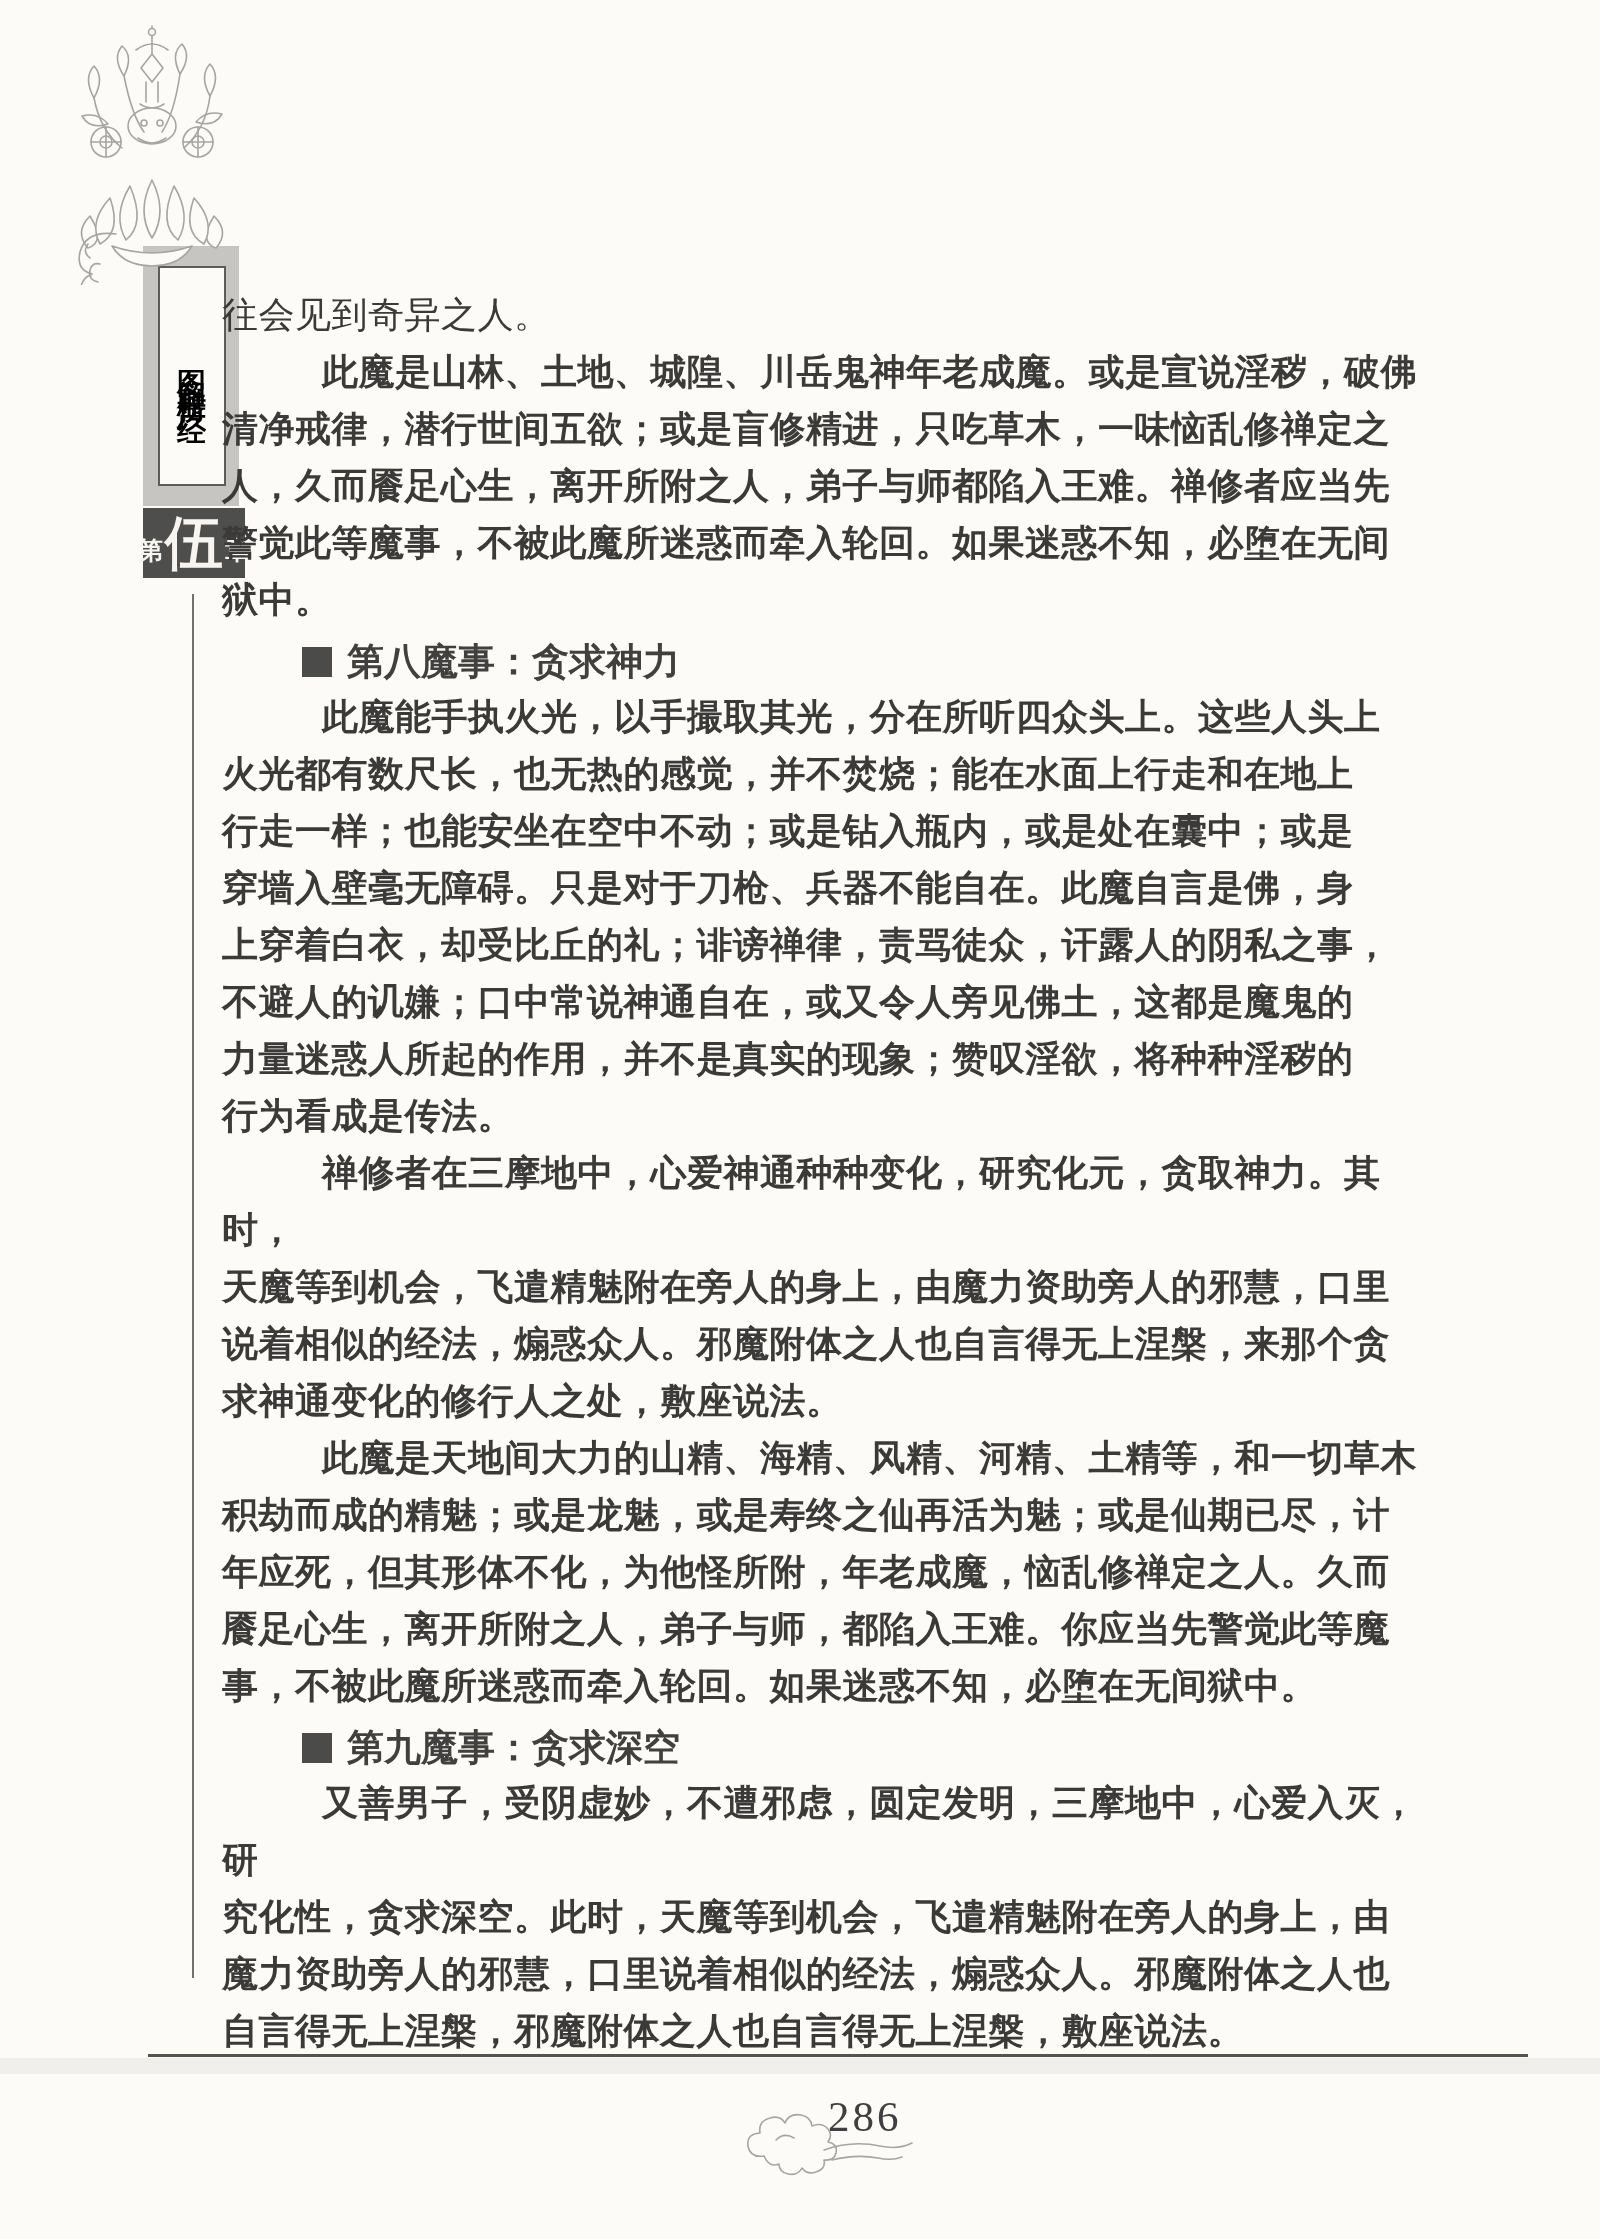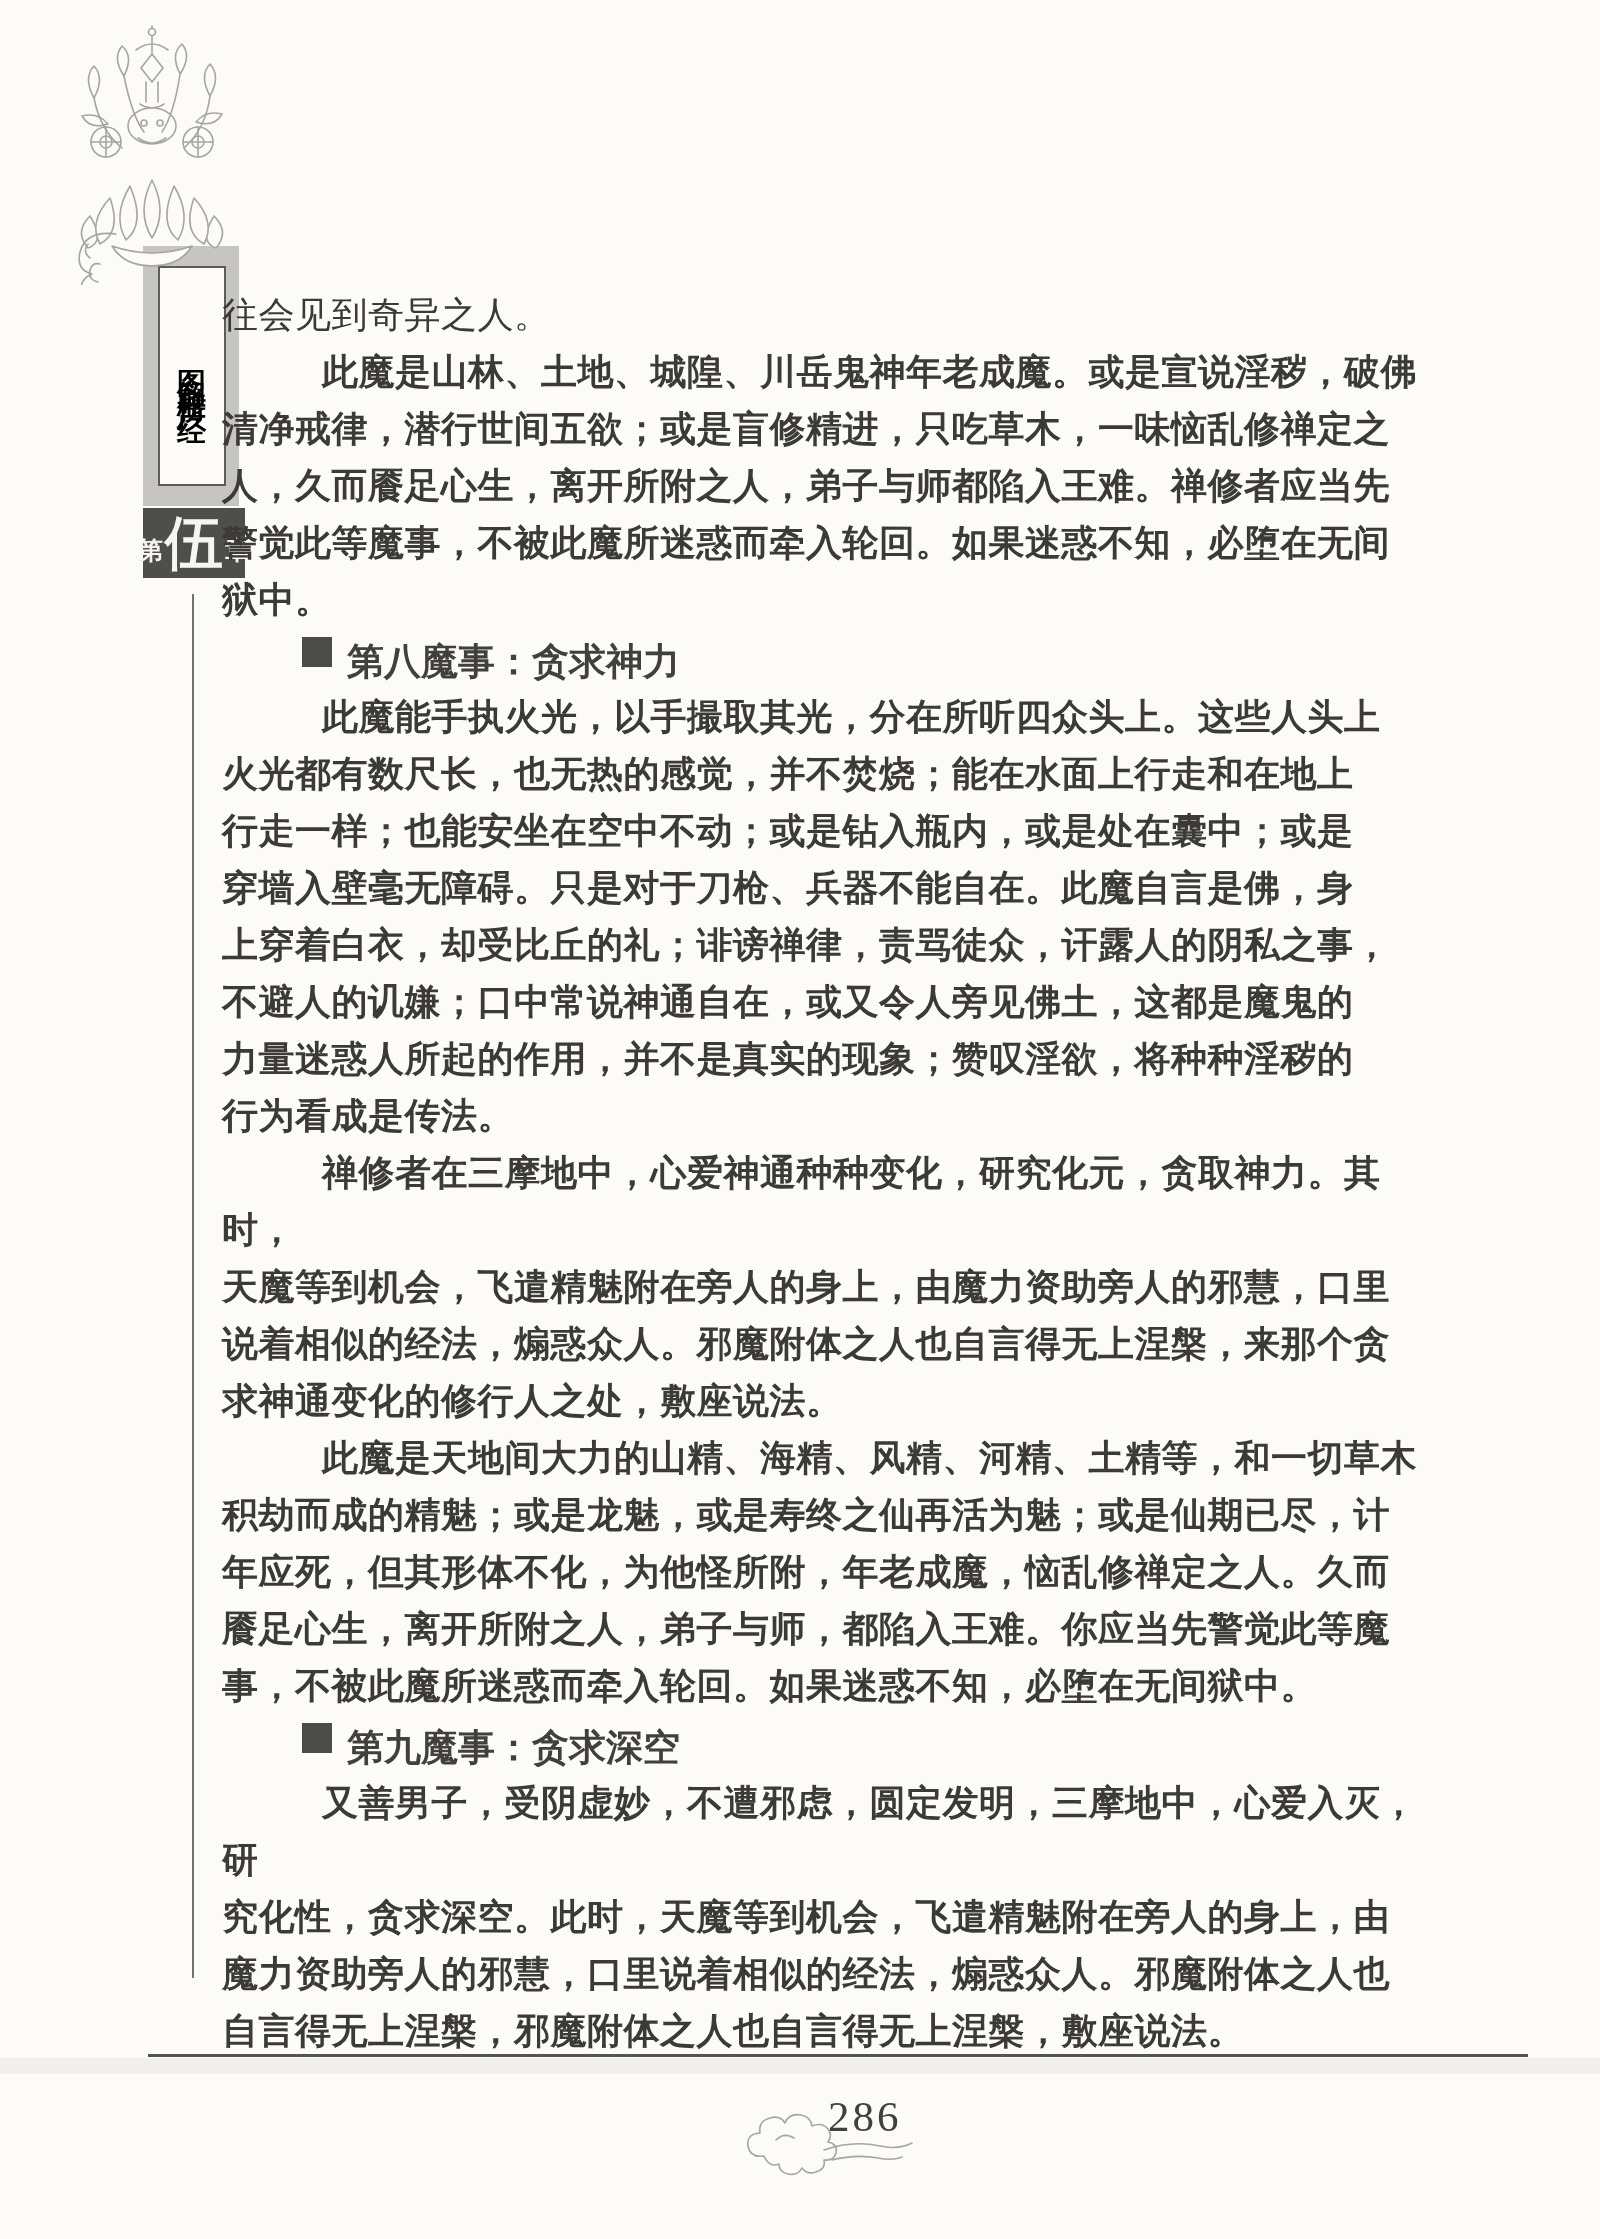--- a/index.html
+++ b/index.html
@@ -57,21 +57,21 @@
   .content p {
     margin:0;
     font-size:36px; line-height:57px;
     letter-spacing:0.5px;
     white-space:pre-line;
   }
   p.indent { text-indent:100px;font-weight:bold; }
   .section-heading {
     margin:8px 0 3px 0;
     padding-left:80px;
-    display:flex; gap:15px;
+    display:flex; align-items:center; gap:15px;
     font-family:"Liberation Sans","DejaVu Sans",sans-serif;
     font-weight:bold; font-size:37px; line-height:49px;
     color:#41403e;
   }
   .sq { width:30px; height:30px; background:#4b4b49; flex:0 0 auto; }
 
   
   .footer-rule {
     position:absolute; left:148px; top:2054px;
     width:1380px; height:3px; background:#55544f;

